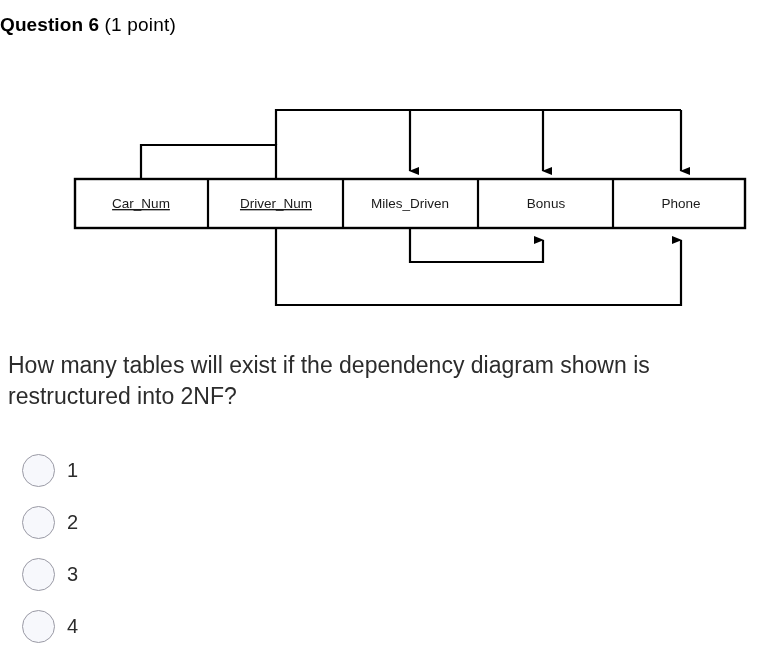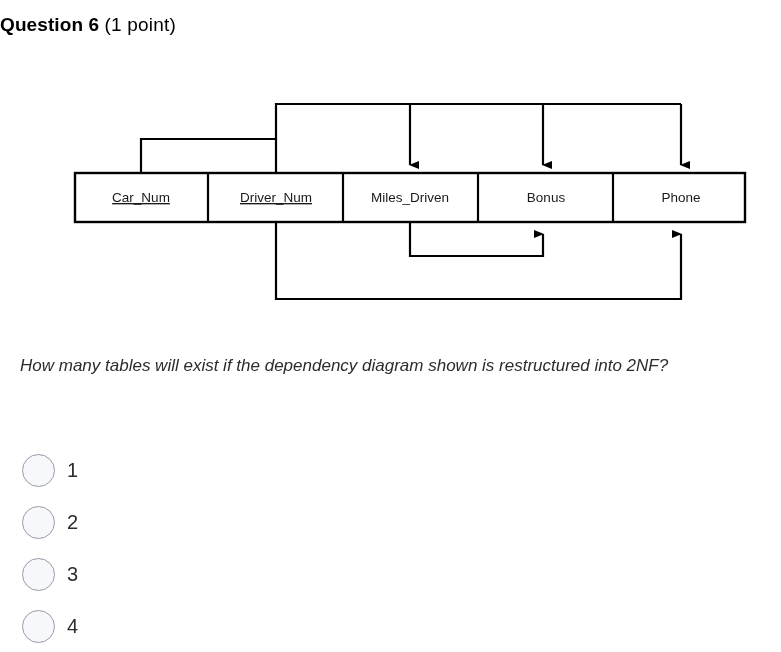--- a/index.html
+++ b/index.html
@@ -35,46 +35,45 @@
   }
   .q-header .q-points {
     font-weight: normal;
     letter-spacing: 0.2px;
   }
 
   
   .diagram-wrap {
     position: absolute;
     left: 0px;
-    top: 86px;
+    top: 92px;
     width: 781px;
     height: 235px;
   }
   .diagram-svg {
     display: block;
   }
   .attr-label {
     font-family: "Liberation Sans", sans-serif;
     font-size: 13.5px;
     fill: #1a1a1a;
   }
   .attr-label.pk {
     text-decoration: underline;
   }
 
   
   .question-text {
     position: absolute;
-    left: 20px;
+    left: 8px;
     top: 350px;
     width: 710px;
-    font-size: 17px;
+    font-size: 23px;
     line-height: 31px;
     color: #2c2c2c;
-    font-style: italic;
   }
 
   
   .options {
     position: absolute;
     left: 22px;
     top: 444px;
     width: 400px;
   }
   .option-row {

